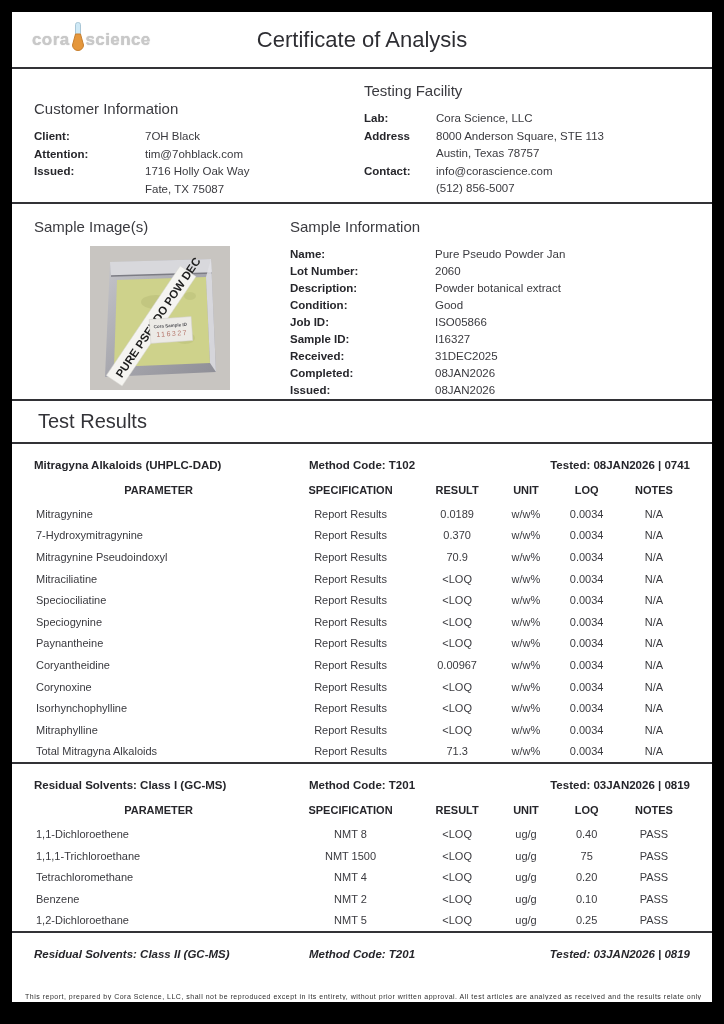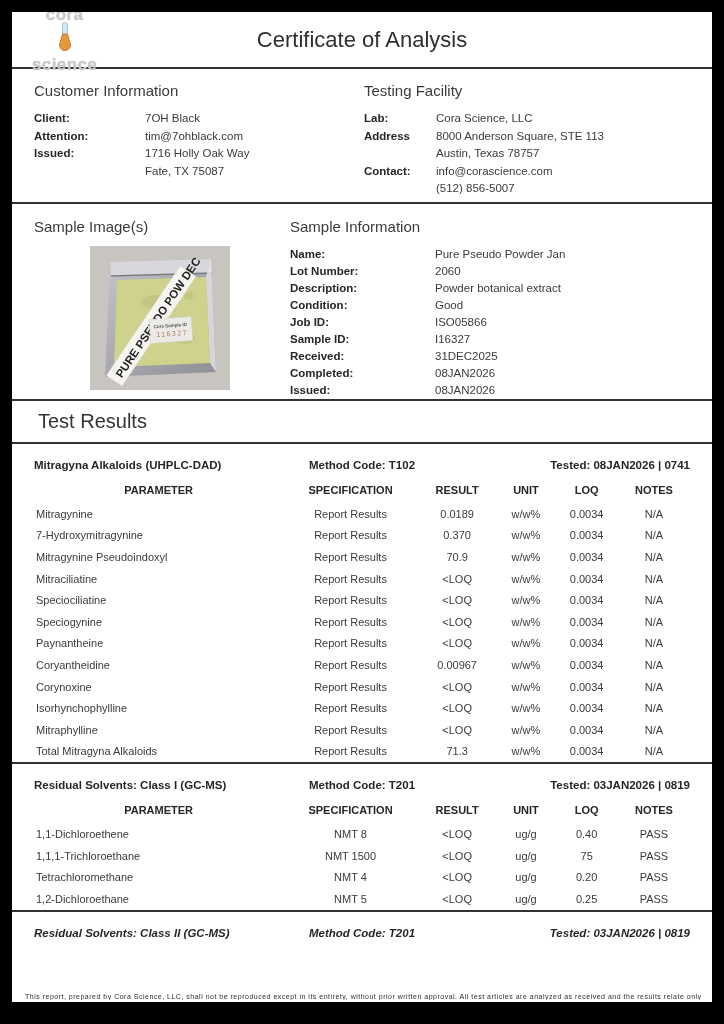--- a/index.html
+++ b/index.html
@@ -16,37 +16,37 @@
     background:#fff; overflow:hidden;
   }
   
   .header {
     height:57px; position:relative;
     display:flex; align-items:center;
     border-bottom:2px solid #323236;
   }
   .logo {
     position:absolute; left:20px; top:50%; transform:translateY(-50%);
-    display:flex; align-items:center;flex-direction:column;
+    display:flex; align-items:center;
   }
   .logo .logo-word {
     font-size:17px; font-weight:700; color:#c9c9c9;
     letter-spacing:0.4px; text-shadow:0 0 1px #b5b5b5;
   }
   .logo svg { margin:0 1px; transform:translateY(-4px); }
   .h-title {
     width:100%; text-align:center;
     font-size:22px; color:#2e2e33; font-weight:400;
   }
   
   .sec1 {
     display:flex; padding:13px 22px 0; height:135px;
     border-bottom:2px solid #323236;
   }
-  .sec1 .col-left { width:330px; }
+  .sec1 .col-left { width:330px;margin-top:18px; }
   .sec1 .col-right { flex:1; }
   h2.sec-h {
     font-size:15px; font-weight:400; color:#3a3a3f; margin-bottom:11px;
   }
   .info-row { display:flex; font-size:11.5px; line-height:17.5px; }
   .info-label { font-weight:700; color:#26262b; flex:0 0 auto; }
   .info-value { color:#3a3a3f; }
   .labels-111 .info-label { width:111px; }
   .labels-72  .info-label { width:72px; }
   .labels-145 .info-label { width:145px; }
@@ -421,20 +421,28 @@
 
           <tr>
             <td class="c-param">Tetrachloromethane</td>
             <td>NMT 4</td>
             <td>&lt;LOQ</td>
             <td>ug/g</td>
             <td>0.20</td>
             <td>PASS</td>
           </tr>
 
+          <tr>
+            <td class="c-param">Benzene</td>
+            <td>NMT 2</td>
+            <td>&lt;LOQ</td>
+            <td>ug/g</td>
+            <td>0.10</td>
+            <td>PASS</td>
+          </tr>
 
           <tr>
             <td class="c-param">1,2-Dichloroethane</td>
             <td>NMT 5</td>
             <td>&lt;LOQ</td>
             <td>ug/g</td>
             <td>0.25</td>
             <td>PASS</td>
           </tr>
         </tbody>

